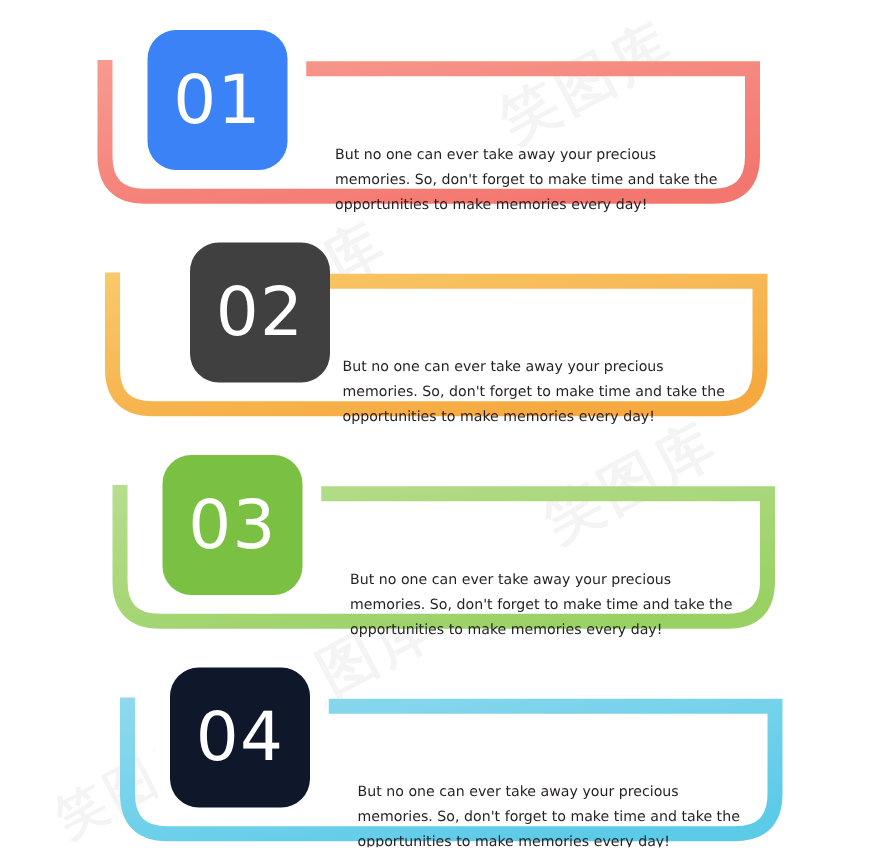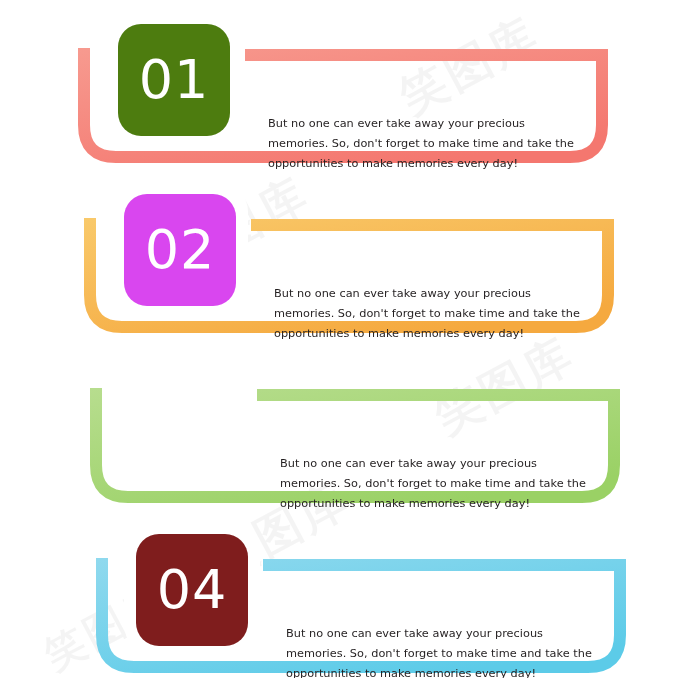--- a/index.html
+++ b/index.html
@@ -120,67 +120,68 @@
         <defs>
           <linearGradient id="grad1" x1="0" y1="0" x2="0.75" y2="1">
             <stop offset="0%" stop-color="#f79a8f"></stop>
             <stop offset="100%" stop-color="#f4776f"></stop>
           </linearGradient>
         </defs>
         <path d="M 6 30 L 6 107 Q 6 139 38 139 L 492 139 Q 524 139 524 107 L 524 37 L 167 37" fill="none" stroke="url(#grad1)" stroke-width="12" stroke-linecap="butt"></path>
       </svg>
     </div>
     <div class="tile-gap" style="background: rgb(255, 255, 255);"></div>
-    <div class="tile" style="background: #4d7c0f; color: rgb(255, 255, 255);">01</div>
+    <div class="tile" style="background: #3b82f6; color: rgb(255, 255, 255);">01</div>
     <div class="body-text" style="color: rgb(35, 31, 32);">But no one can ever take away your precious memories. So, don't forget to make time and take the opportunities to make memories every day!</div>
   </div>
 
   <div class="row" id="row-2">
     <div class="outline">
       <svg width="560" height="185" viewBox="0 0 560 185" xmlns="http://www.w3.org/2000/svg">
         <defs>
           <linearGradient id="grad2" x1="0" y1="0" x2="0.75" y2="1">
             <stop offset="0%" stop-color="#f9c96a"></stop>
             <stop offset="100%" stop-color="#f5a93f"></stop>
           </linearGradient>
         </defs>
         <path d="M 6 30 L 6 107 Q 6 139 38 139 L 492 139 Q 524 139 524 107 L 524 37 L 167 37" fill="none" stroke="url(#grad2)" stroke-width="12" stroke-linecap="butt"></path>
       </svg>
     </div>
     <div class="tile-gap" style="background: rgb(255, 255, 255);"></div>
-    <div class="tile" style="background: #d946ef; color: rgb(255, 255, 255);">02</div>
+    <div class="tile" style="background: #404040; color: rgb(255, 255, 255); margin-left: 28px;">02</div>
     <div class="body-text" style="color: rgb(35, 31, 32);">But no one can ever take away your precious memories. So, don't forget to make time and take the opportunities to make memories every day!</div>
   </div>
 
   <div class="row" id="row-3">
     <div class="outline">
       <svg width="560" height="185" viewBox="0 0 560 185" xmlns="http://www.w3.org/2000/svg">
         <defs>
           <linearGradient id="grad3" x1="0" y1="0" x2="0.75" y2="1">
             <stop offset="0%" stop-color="#b7dd8e"></stop>
             <stop offset="100%" stop-color="#9ad165"></stop>
           </linearGradient>
         </defs>
         <path d="M 6 30 L 6 107 Q 6 139 38 139 L 492 139 Q 524 139 524 107 L 524 37 L 167 37" fill="none" stroke="url(#grad3)" stroke-width="12" stroke-linecap="butt"></path>
       </svg>
     </div>
     <div class="tile-gap" style="background: rgb(255, 255, 255);"></div>
+    <div class="tile" style="background: rgb(122, 193, 67); color: rgb(255, 255, 255);">03</div>
     <div class="body-text" style="color: rgb(35, 31, 32);">But no one can ever take away your precious memories. So, don't forget to make time and take the opportunities to make memories every day!</div>
   </div>
 
   <div class="row" id="row-4">
     <div class="outline">
       <svg width="560" height="185" viewBox="0 0 560 185" xmlns="http://www.w3.org/2000/svg">
         <defs>
           <linearGradient id="grad4" x1="0" y1="0" x2="0.75" y2="1">
             <stop offset="0%" stop-color="#8fd9ee"></stop>
             <stop offset="100%" stop-color="#5ccbe8"></stop>
           </linearGradient>
         </defs>
         <path d="M 6 30 L 6 107 Q 6 139 38 139 L 492 139 Q 524 139 524 107 L 524 37 L 167 37" fill="none" stroke="url(#grad4)" stroke-width="12" stroke-linecap="butt"></path>
       </svg>
     </div>
     <div class="tile-gap" style="background: rgb(255, 255, 255);"></div>
-    <div class="tile" style="background: #7f1d1d; color: rgb(255, 255, 255);">04</div>
+    <div class="tile" style="background: #0f172a; color: rgb(255, 255, 255);">04</div>
     <div class="body-text" style="color: rgb(35, 31, 32);">But no one can ever take away your precious memories. So, don't forget to make time and take the opportunities to make memories every day!</div>
   </div>
 
 </div>
 
 </body></html>

